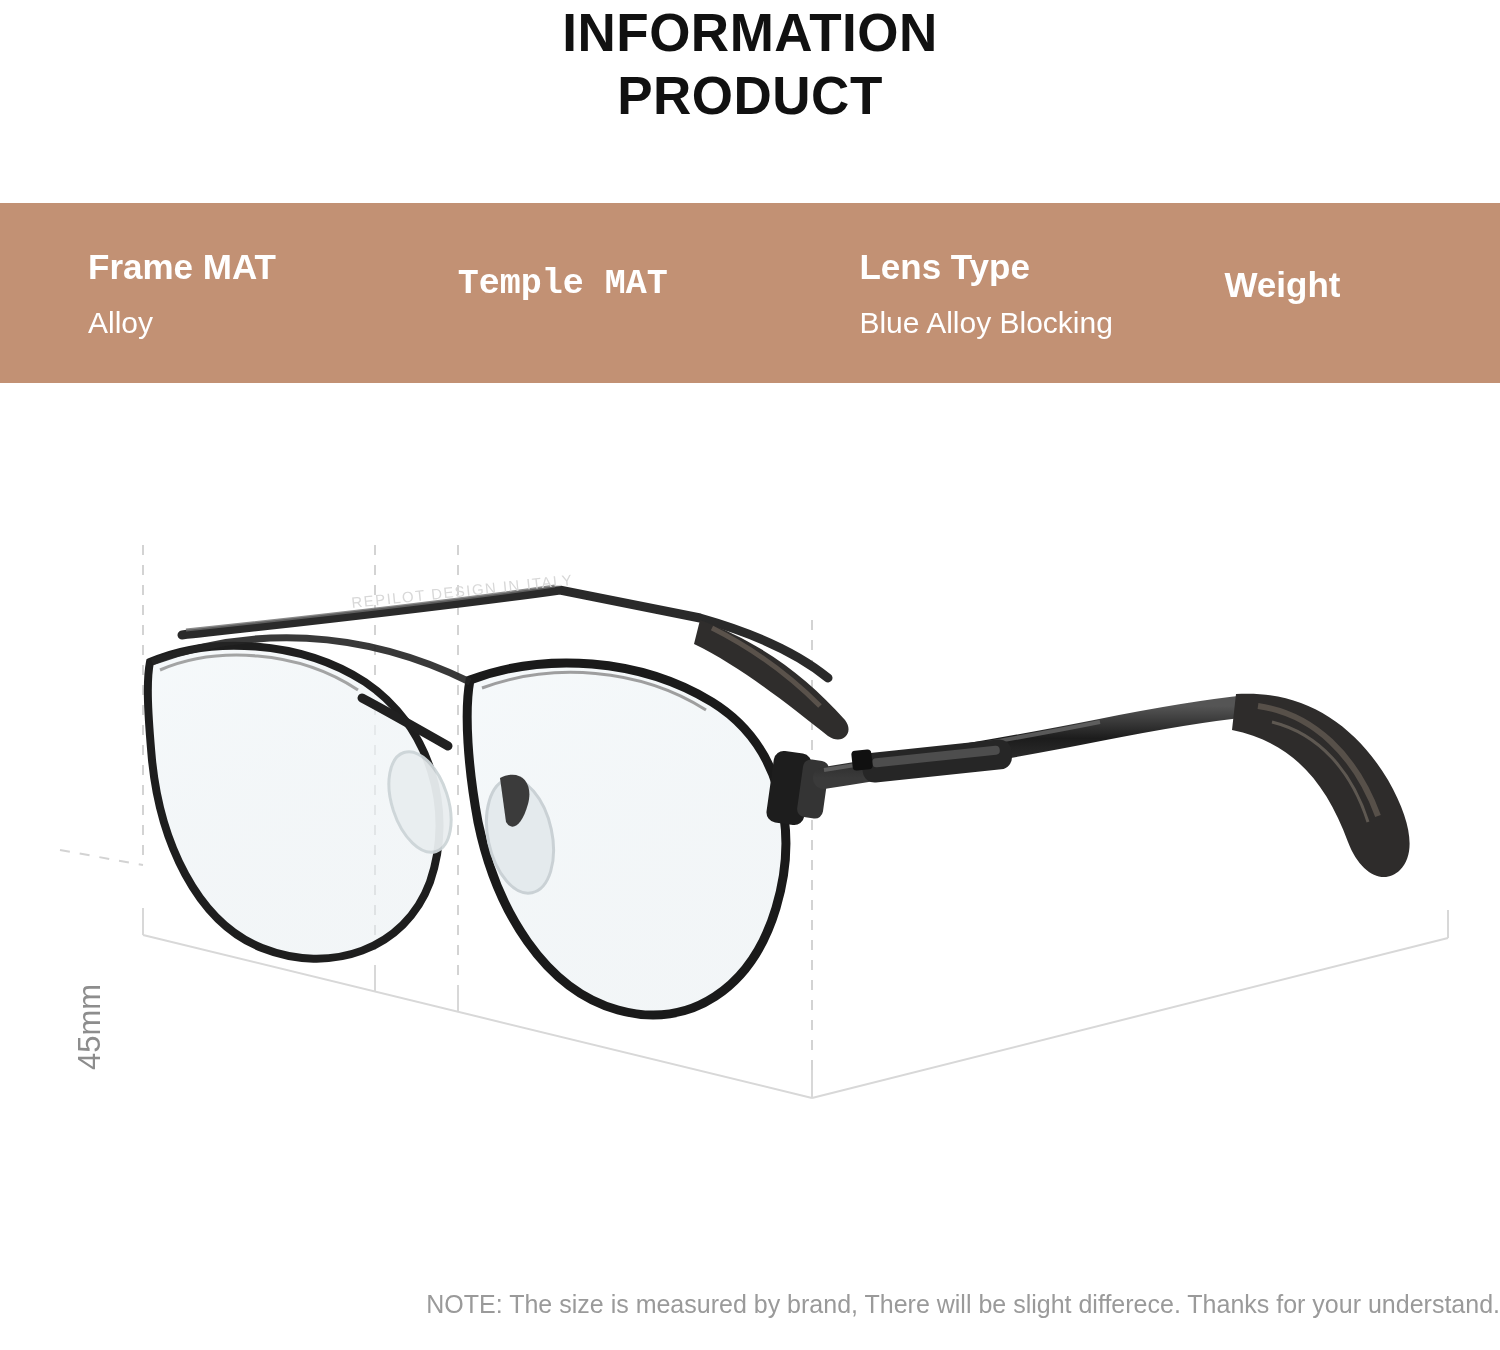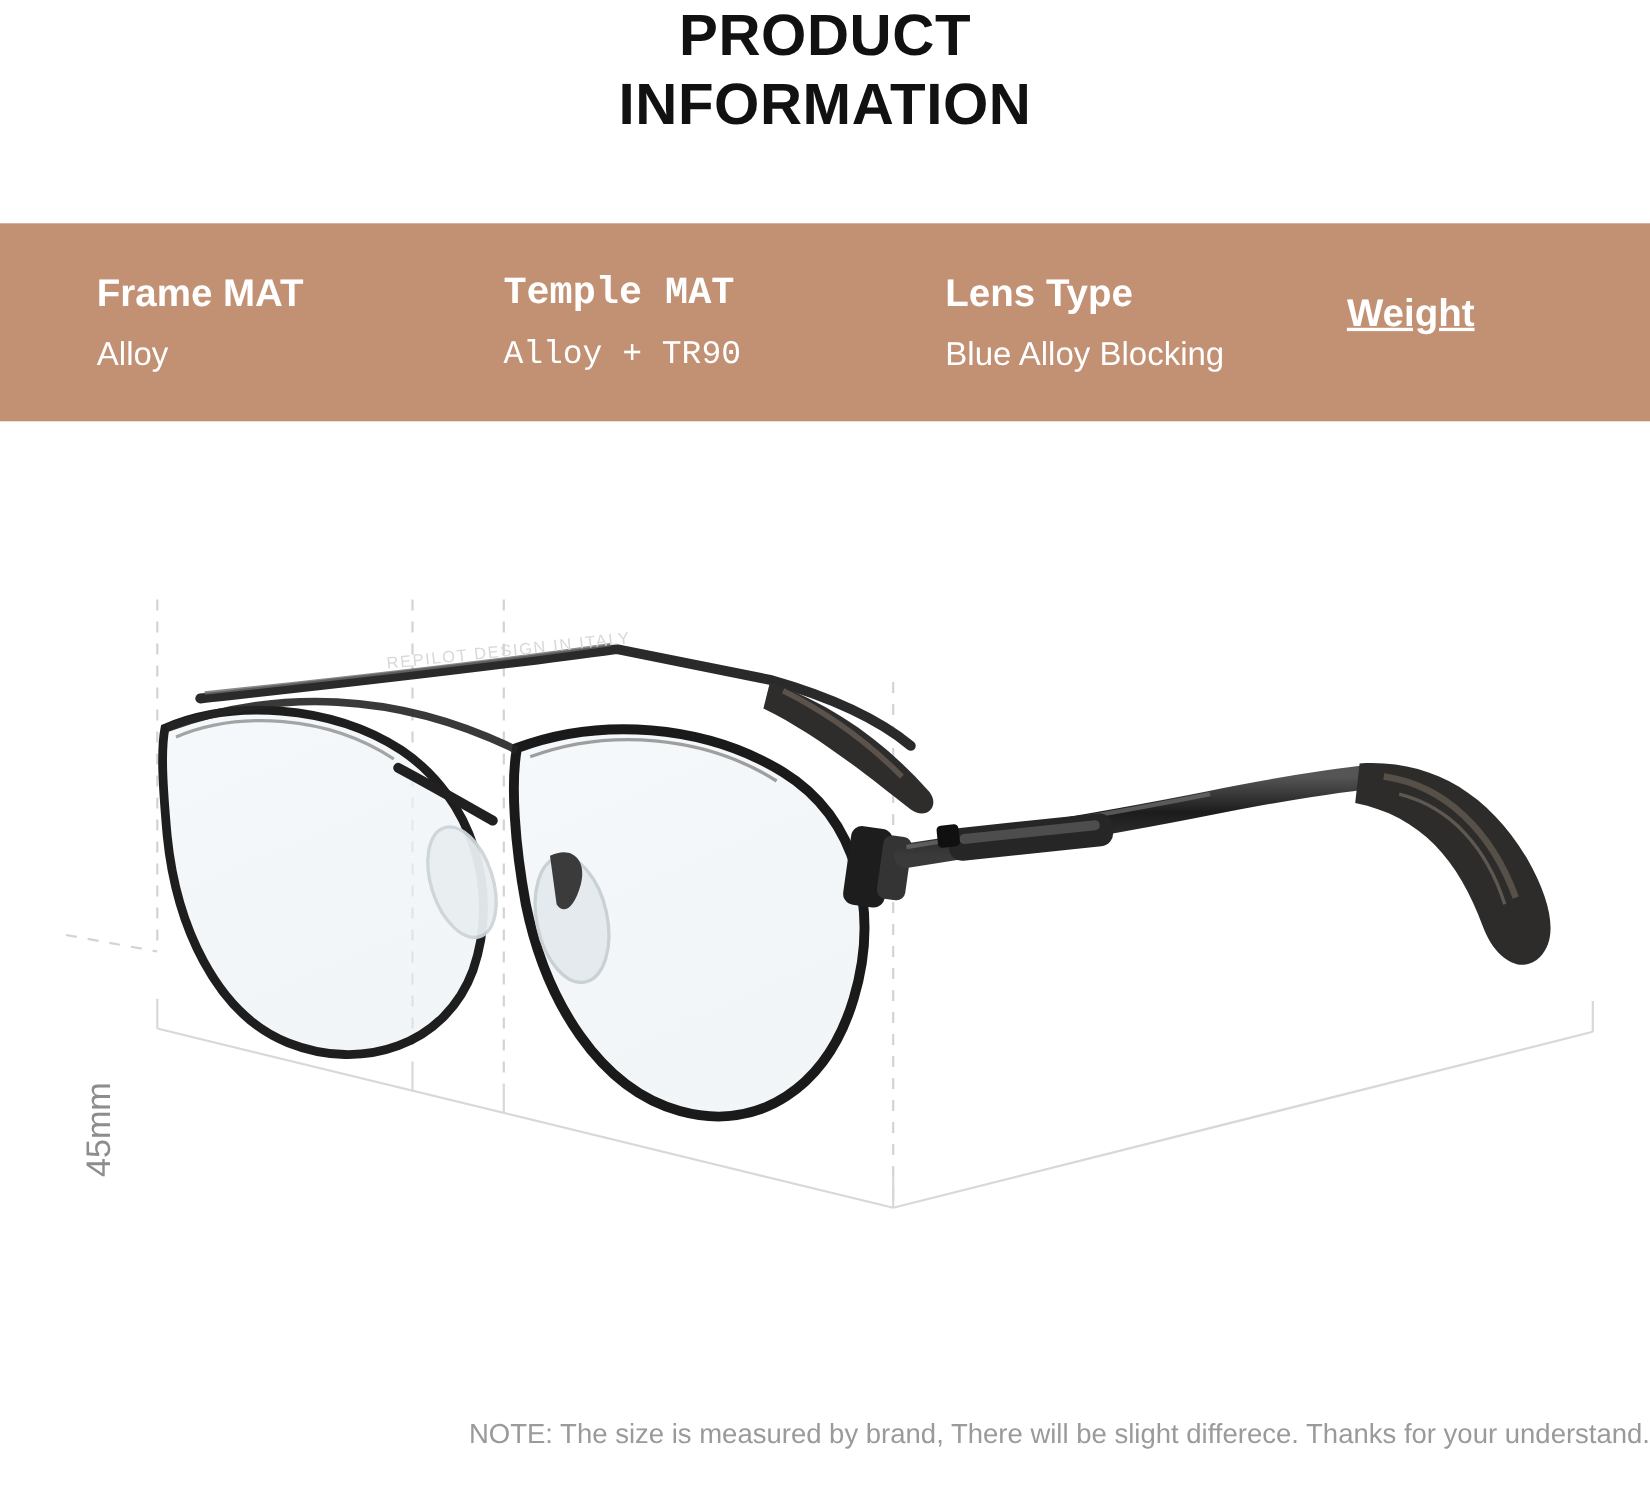--- a/index.html
+++ b/index.html
@@ -56,21 +56,21 @@
   }
   .spec-col .spec-value {
     font-size: 30px;
     font-weight: normal;
     line-height: 1.2;
     white-space: nowrap;
   }
   .spec-col.c0 { width: 385px; padding-left: 88px; }
   .spec-col.c1 { width: 420px; padding-left: 0px; font-family: Liberation Mono, monospace; }
   .spec-col.c2 { width: 380px; padding-left: 0px; }
-  .spec-col.c3 { width: 300px; padding-left: 0px; text-decoration: underline; }
+  .spec-col.c3 { width: 300px; padding-left: 0px; }
 
   
   .product-area {
     position: absolute;
     top: 430px;
     left: 0;
     width: 1500px;
     height: 830px;
   }
 
@@ -104,32 +104,31 @@
     width: 1500px;
     text-align: right;
     color: #9a9a9a;
     font-size: 25px;
   }
 </style>
 </head>
 <body>
 
 <div class="title-block">
+  <div class="title-line">INFORMATION</div>
   <div class="title-line">PRODUCT</div>
-  <div class="title-line">INFORMATION</div>
 </div>
 
 <div class="spec-bar">
   <div class="spec-col c0">
     <div class="spec-label">Frame MAT</div>
     <div class="spec-value">Alloy</div>
   </div>
   <div class="spec-col c1">
     <div class="spec-label">Temple MAT</div>
-    <div class="spec-value">Alloy + TR90</div>
   </div>
   <div class="spec-col c2">
     <div class="spec-label">Lens Type</div>
     <div class="spec-value">Blue Alloy Blocking</div>
   </div>
   <div class="spec-col c3">
     <div class="spec-label">Weight</div>
   </div>
 </div>
 

